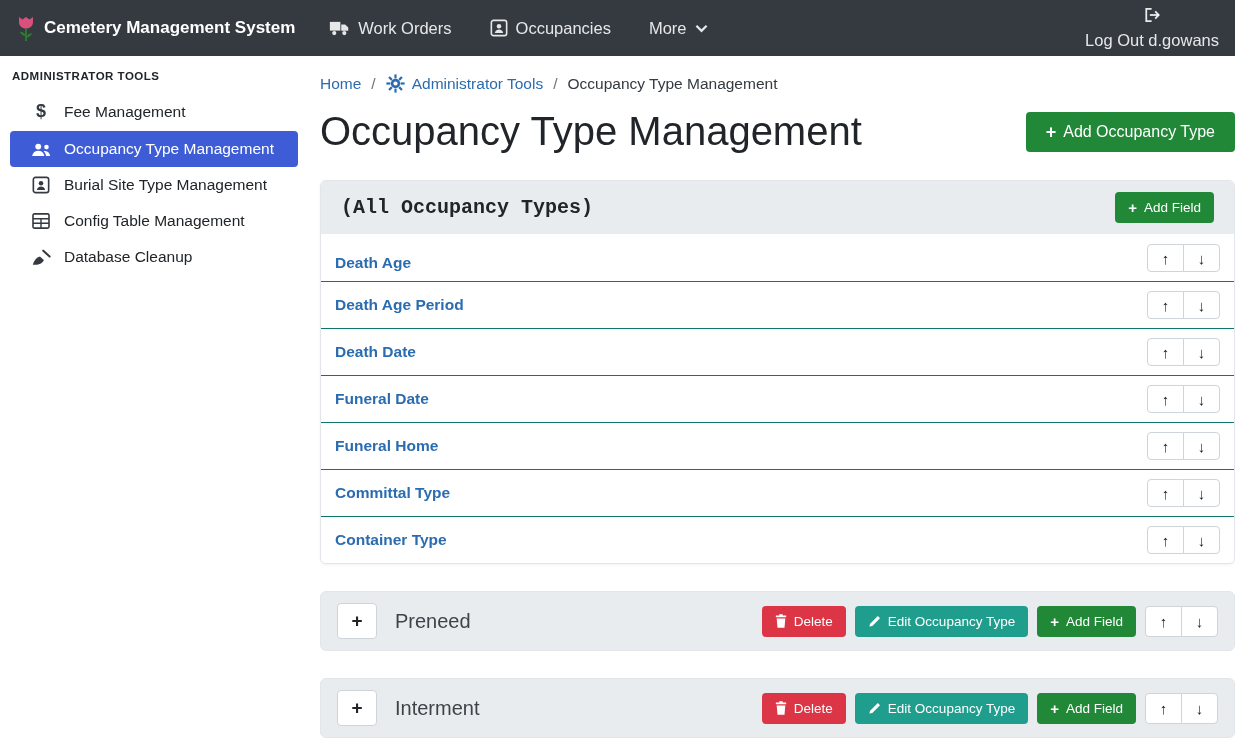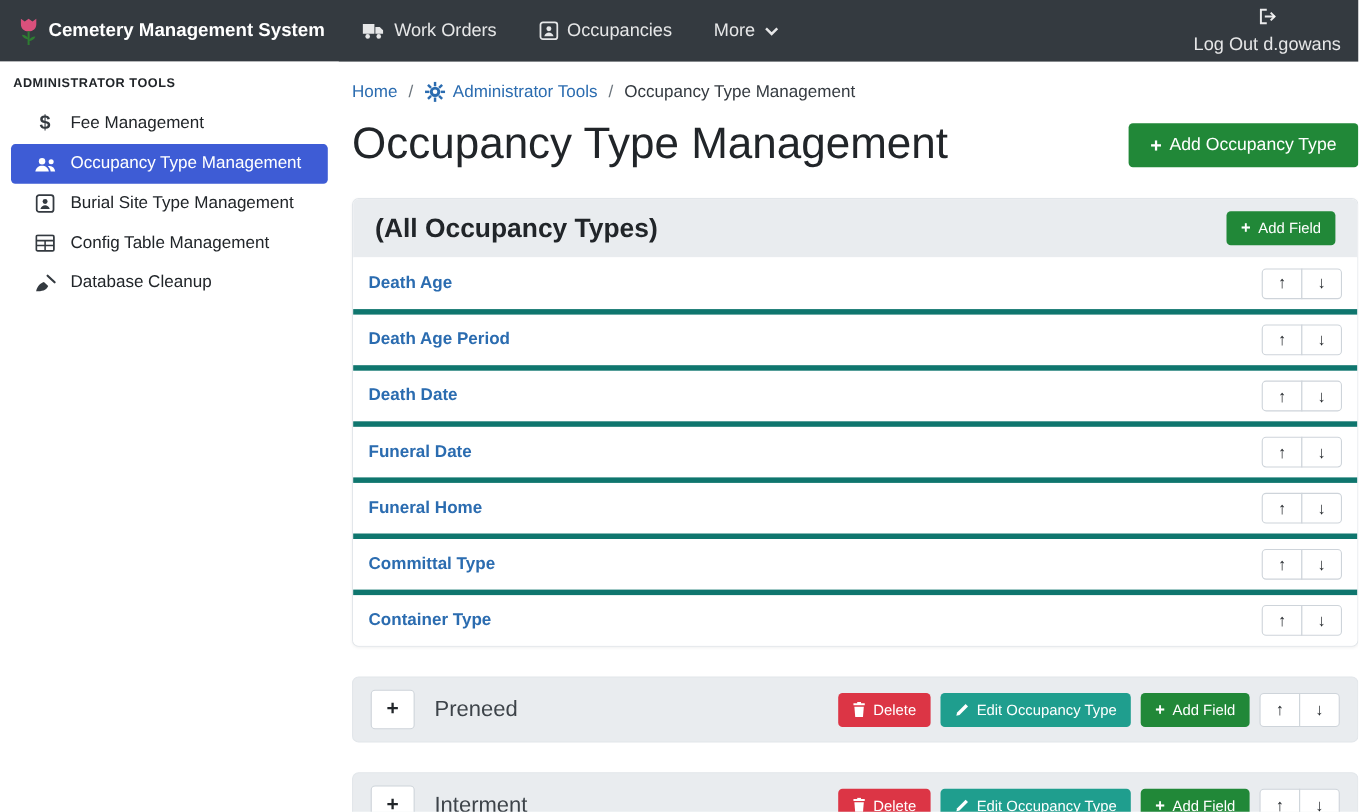--- a/index.html
+++ b/index.html
@@ -66,24 +66,24 @@
 
   
   .card {
     margin-top:26px; border:1px solid #e2e6ea; border-radius:6px;
     box-shadow:0 1px 3px rgba(0,0,0,.06); overflow:hidden; background:#fff;
   }
   .card-header {
     background:#e9ecef; padding:11px 20px; display:flex;
     align-items:center; justify-content:space-between;
   }
-  .card-title { font-size:24px; font-weight:600; color:#212529; }
+  .card-title { font-size:20px; font-weight:600; color:#212529;font-family:Liberation Mono, monospace; }
   .field-row {
     display:flex; align-items:center; justify-content:space-between;
-    padding:9px 14px; border-top:5px solid #0f766e; background:#fff; min-height:47px;
+    padding:9px 14px; border-top:1px solid #0f766e; background:#fff; min-height:47px;
   }
   .field-link { color:#2b6cb0; font-weight:700; font-size:15.5px; cursor:pointer; }
 
   .arrow-group { display:flex; }
   .arrow-btn {
     width:37px; height:28px; background:#fff; border:1px solid #ced4da;
     color:#212529; font-size:15px; cursor:pointer; display:inline-flex;
     align-items:center; justify-content:center; font-family:inherit; padding:0;
   }
   .arrow-btn:first-child { border-radius:4px 0 0 4px; }
@@ -257,21 +257,21 @@
 
     <div class="card">
       <div class="card-header">
         <span class="card-title">(All Occupancy Types)</span>
         <button class="btn btn-green btn-sm">
           <span class="plus-glyph">+</span>
           <span>Add Field</span>
         </button>
       </div>
 
-      <div class="field-row" style="border-top:none;">
+      <div class="field-row" style="border-top:none;align-items:flex-end;">
         <a class="field-link">Death Age</a>
         <div class="arrow-group">
           <button class="arrow-btn">
               <span>↑</span>
             </button>
           <button class="arrow-btn">
               <span>↓</span>
             </button>
         </div>
       </div>

